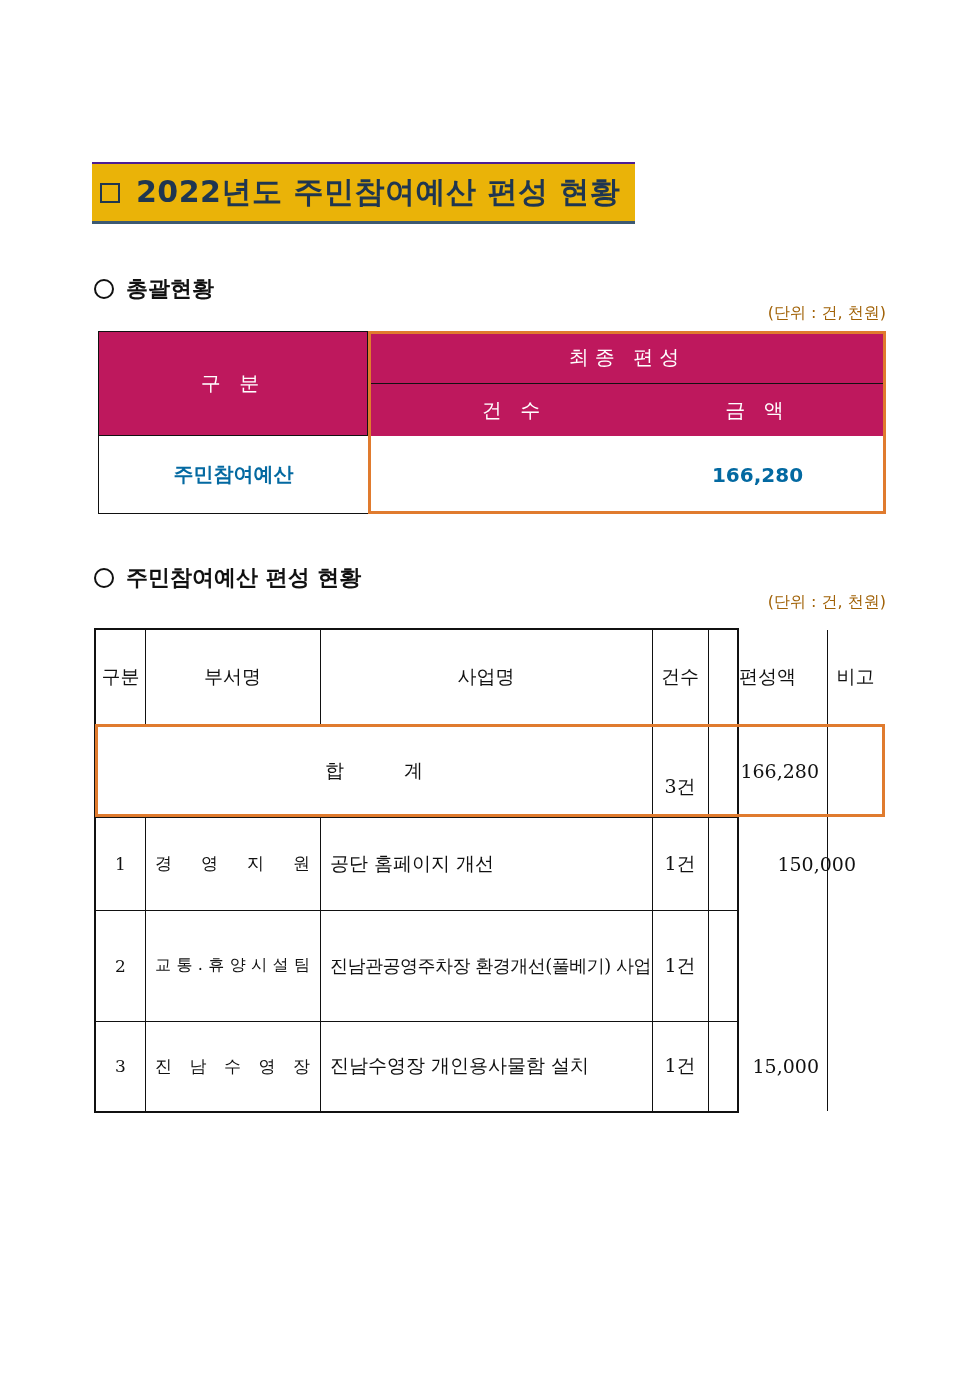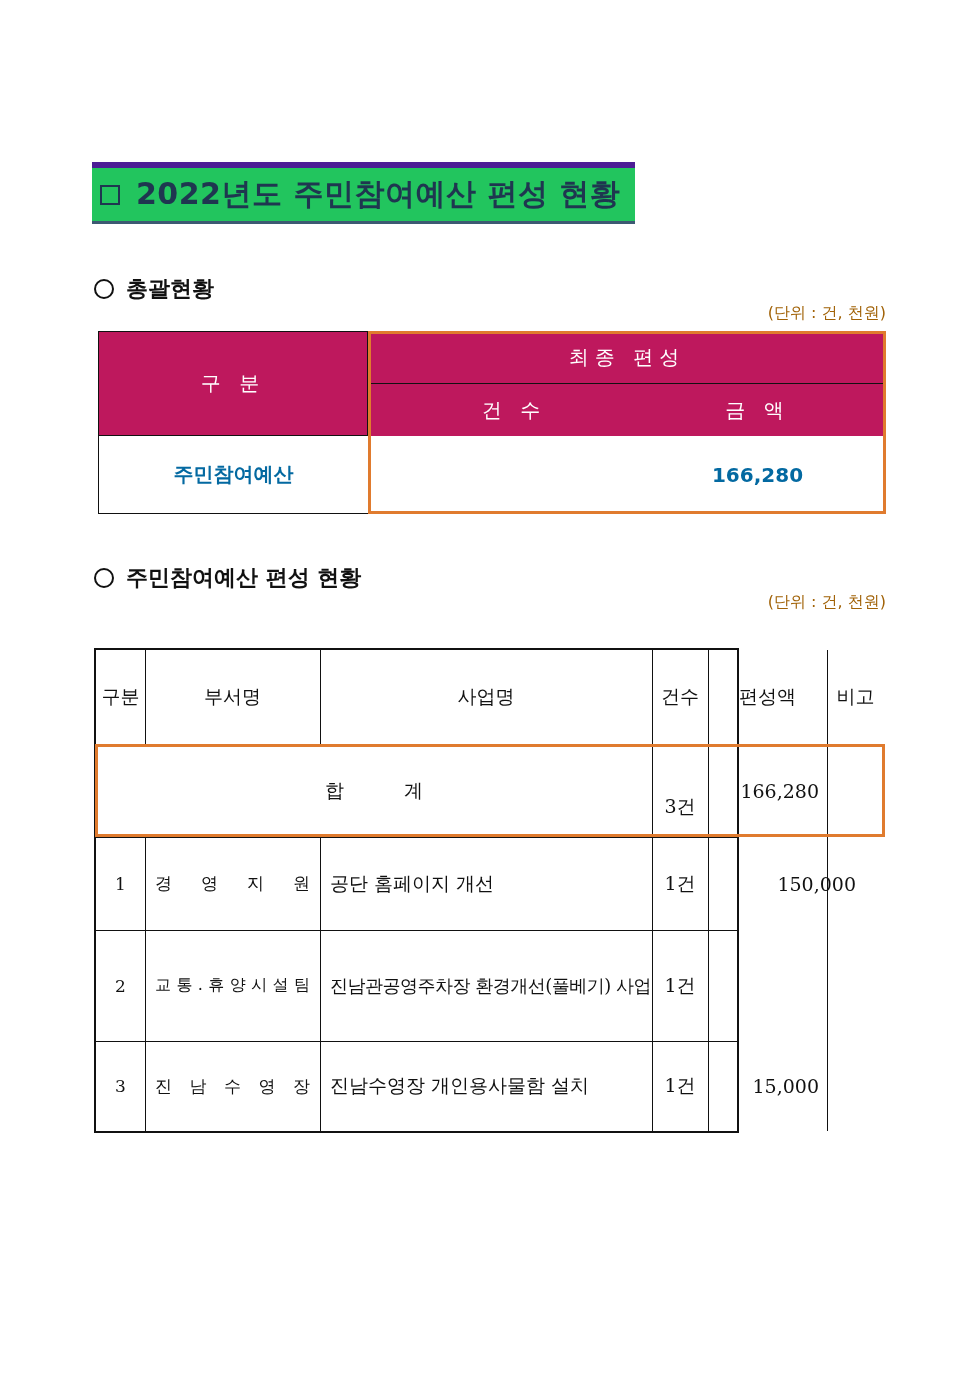--- a/index.html
+++ b/index.html
@@ -1,39 +1,39 @@
 <!DOCTYPE html>
 <html><head>
 <meta charset="utf-8">
 <style>
   html, body { margin: 0; padding: 0; background: #ffffff; }
   body { width: 980px; height: 1386px; position: relative; overflow: hidden;
          font-family: "DejaVu Sans", sans-serif; color: #111; }
 
   .title-box { position: absolute; left: 92px; top: 162px; width: 543px; height: 62px;
-    background: #22c55e; border-top: 6px solid #4c1d95; border-bottom: 3px solid #3d5a72;
+    background: #eab308; border-top: 2px solid #4c1d95; border-bottom: 3px solid #3d5a72;
     box-sizing: border-box; display: flex; align-items: center; }
   .title-box .sq { width: 20px; height: 20px; border: 2px solid #1f3650; margin-left: 8px; margin-right: 16px; box-sizing: border-box; }
   .title-box .t { font-size: 30px; font-weight: bold; color: #1f3650; letter-spacing: 0.5px; }
 
   .sec-head { position: absolute; left: 94px; display: flex; align-items: center; }
   .sec-head .circ { width: 20px; height: 20px; border: 2px solid #111; border-radius: 50%; box-sizing: border-box; margin-right: 12px; }
   .sec-head .t { font-size: 22px; font-weight: bold; color: #111; }
 
   .unit { position: absolute; right: 94px; font-size: 16px; color: #a16207; font-family: "DejaVu Sans", sans-serif; }
 
   
   .sum { position: absolute; left: 98px; top: 331px; width: 788px; height: 183px; }
   .sum .cell { position: absolute; display: flex; align-items: center; justify-content: center; box-sizing: border-box; }
   .hdr { background: #be185d; color: #fff; font-size: 20px; letter-spacing: 6px; }
   .sum .body { background: #fff; color: #0369a1; font-size: 20px; font-weight: bold; }
   .sum .orange { position: absolute; left: 270px; top: 0; width: 518px; height: 183px; border: 3px solid #e07b2e; box-sizing: border-box; pointer-events: none; }
 
   
-  .det { position: absolute; left: 94px; top: 648px; width: 645px; height: 485px; border: 2px solid #111; box-sizing: border-box; }
+  .det { position: absolute; left: 94px; top: 628px; width: 645px; height: 485px; border: 2px solid #111; box-sizing: border-box; }
   .det .col { position: absolute; top: 0; bottom: 0; border-left: 1px solid #111; }
   .det .row-line { position: absolute; left: 0; right: 0; border-top: 1px solid #111; }
   .det .c { position: absolute; display: flex; align-items: center; box-sizing: border-box;
             font-family: "DejaVu Serif", serif; font-size: 19px; color: #111; }
   .det .ctr { justify-content: center; }
   .det .rgt { justify-content: flex-end; padding-right: 8px; }
   .det .lft { justify-content: flex-start; padding-left: 10px; }
   .det .orange { position: absolute; left: -1px; top: 94px; width: 790px; height: 93px; border: 3px solid #e07b2e; box-sizing: border-box; pointer-events: none; }
   .spread { display: flex; justify-content: space-between; width: 100%; padding: 0 10px; box-sizing: border-box; }
 </style>

